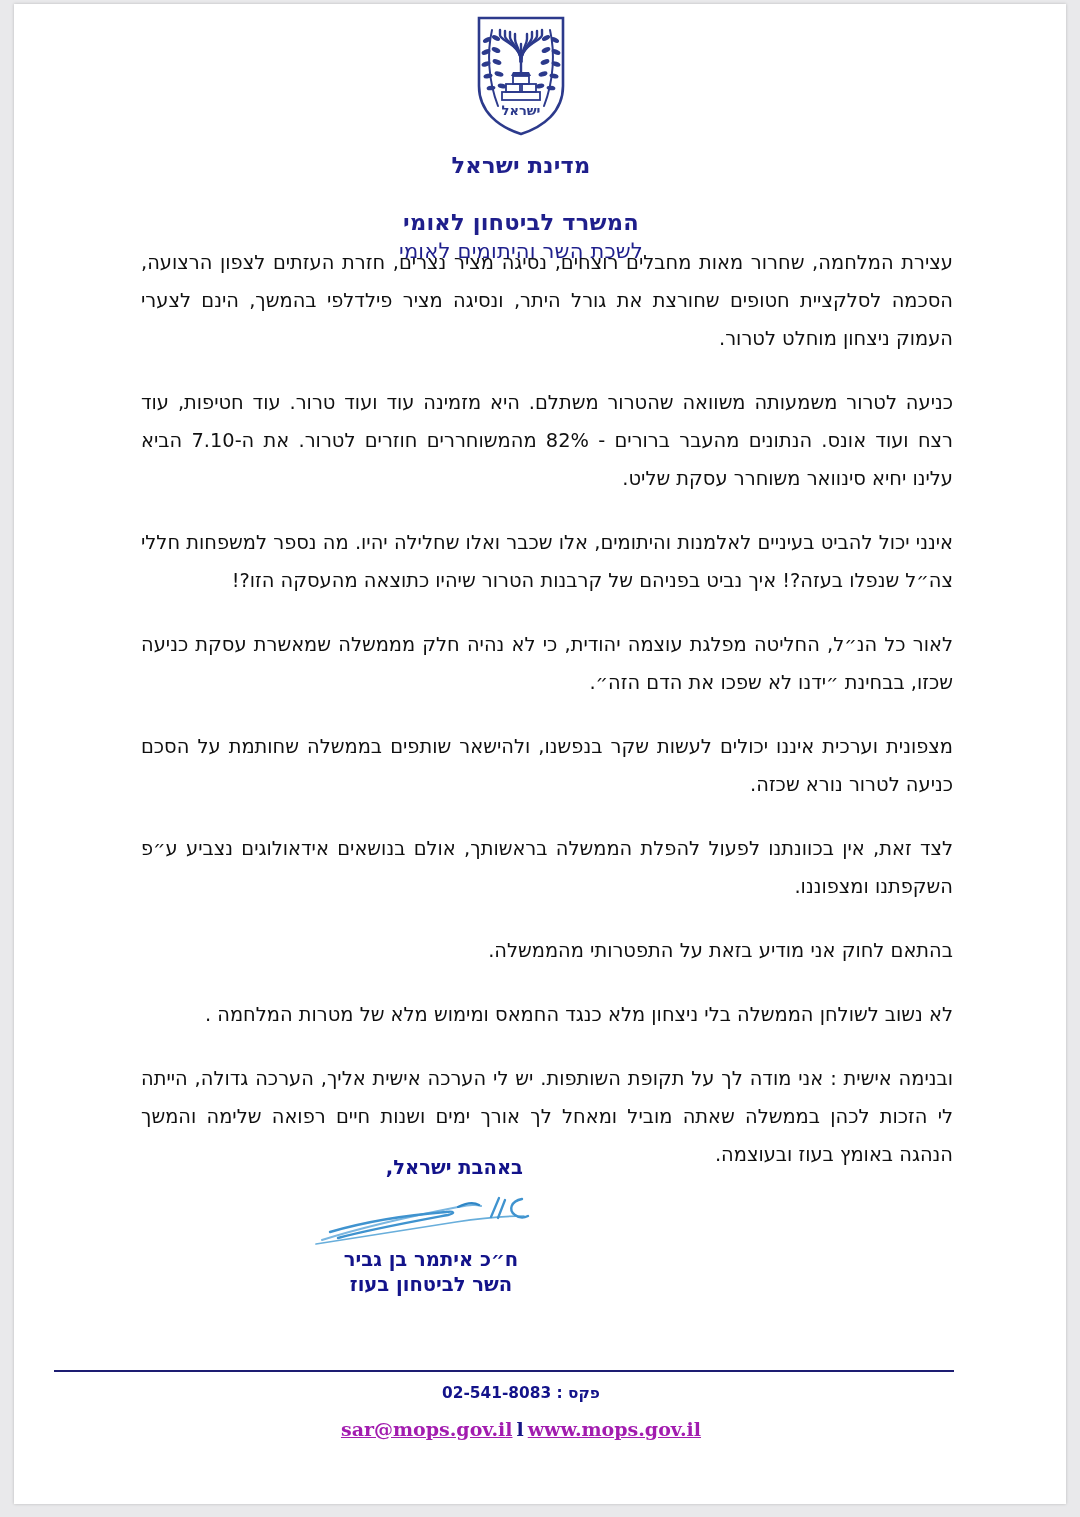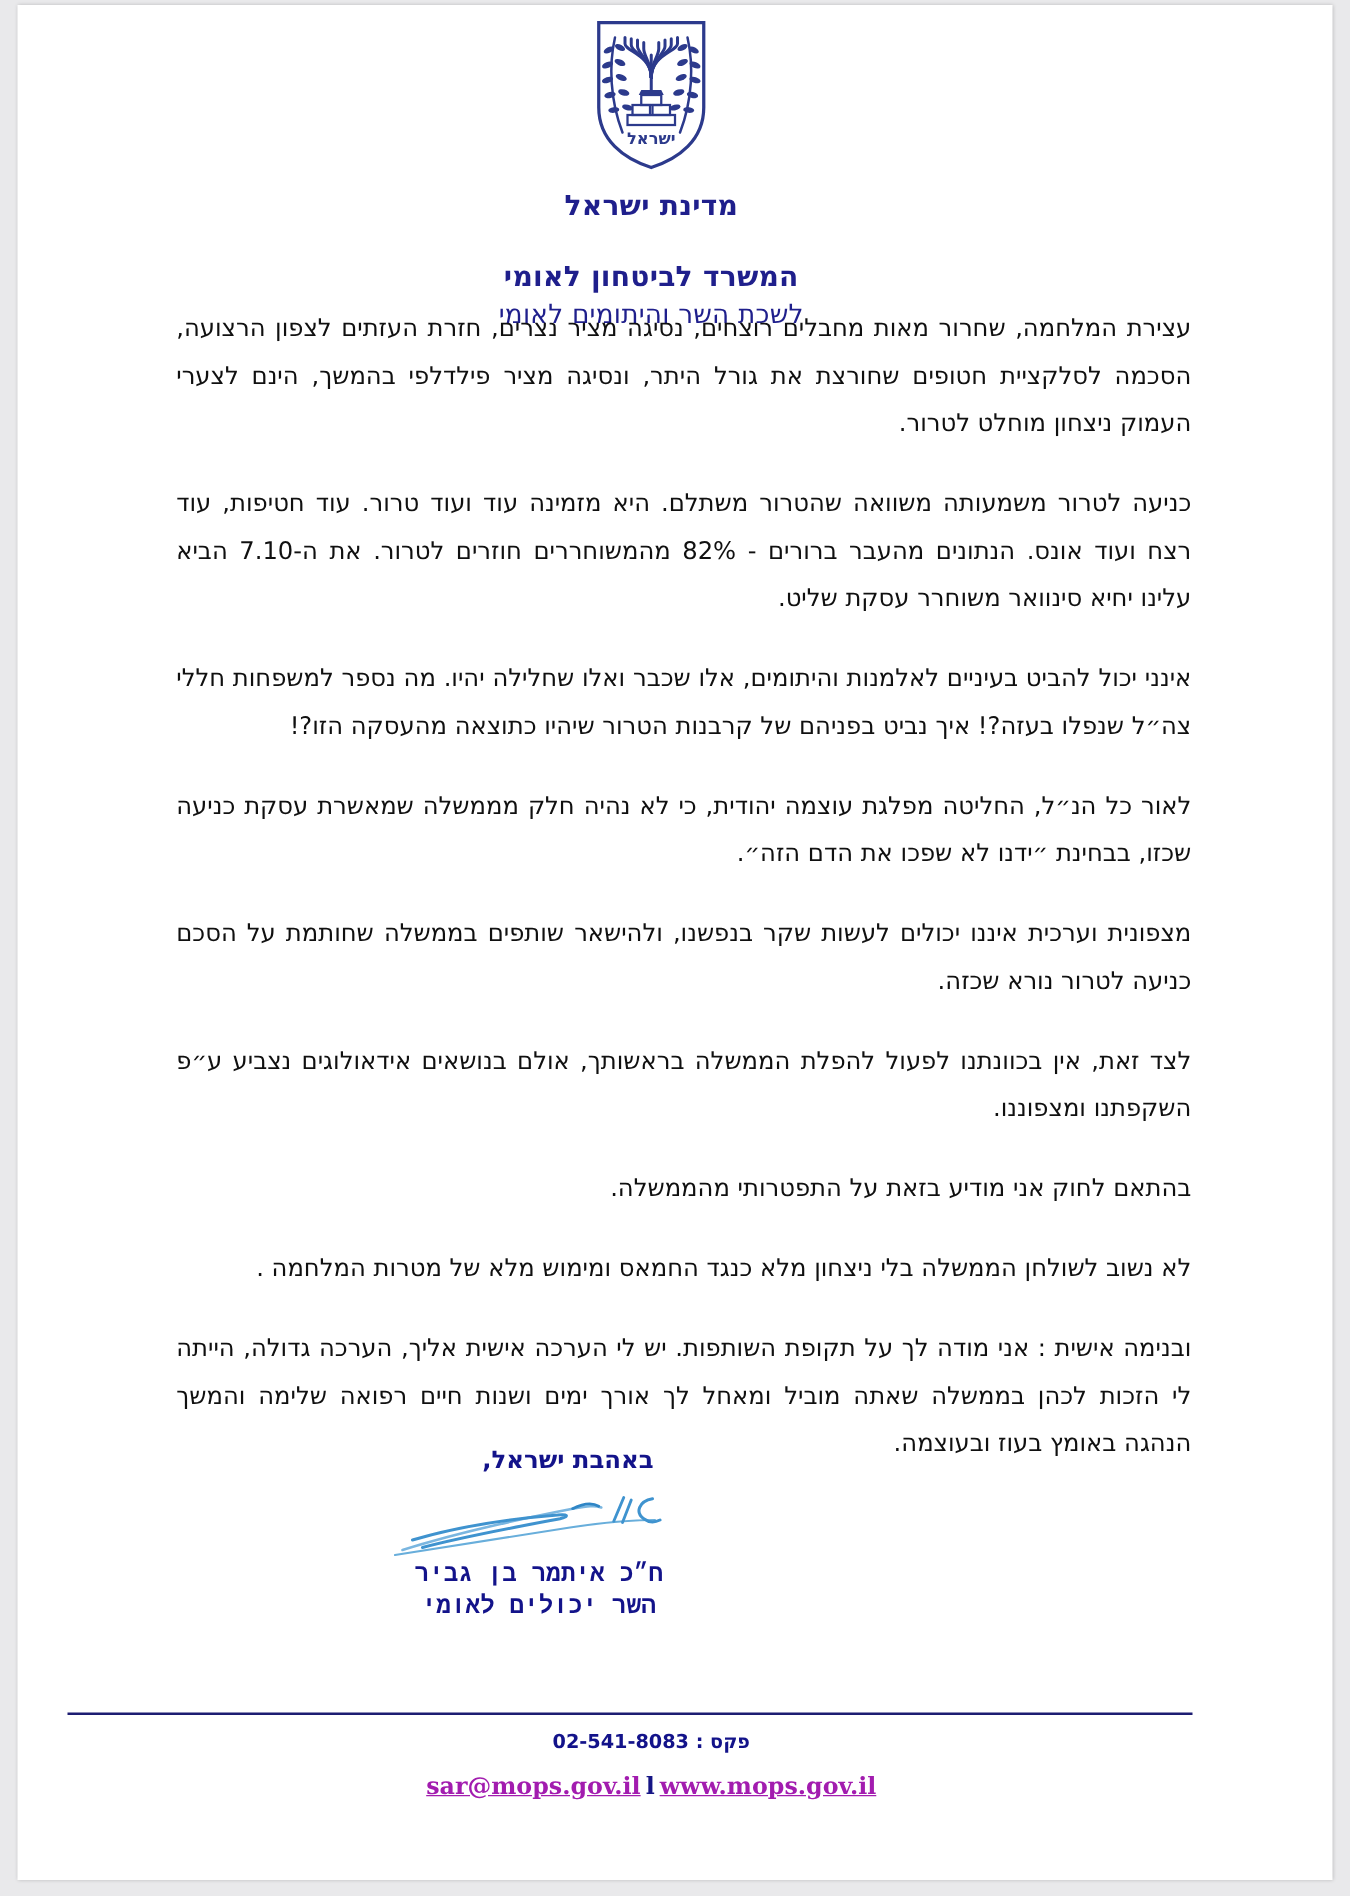--- a/index.html
+++ b/index.html
@@ -118,21 +118,20 @@
   .sig-name {
     position: absolute;
     top: 92px;
     right: 510px;
     width: 250px;
     text-align: center;
     color: #13138a;
     font-size: 19.5px;
     font-weight: bold;
     line-height: 1.26;
-    font-family: Liberation Mono, monospace;
   }
 
   
   .footer-rule {
     position: absolute;
     top: 1366px;
     left: 78px;
     width: 900px;
     height: 2px;
     background: #1d1d72;
@@ -260,21 +259,21 @@
           <path d="M8 56 C44 50 96 42 148 34 C174 30 198 28 216 28" stroke="#68aedb" stroke-width="1.7"></path>
           <path d="M150 19 C158 15 166 14 171 17" stroke="#2f86c6" stroke-width="2.1"></path>
           <path d="M191 10 L183 29" stroke="#3f93cf" stroke-width="2.3"></path>
           <path d="M197 12 L190 30" stroke="#3f93cf" stroke-width="2.3"></path>
           <path d="M214 11 C203 13 200 22 207 27 C211 30 216 30 220 28" stroke="#3f93cf" stroke-width="2.4"></path>
         </g>
       </svg>
 
       <div class="sig-name">
         <div>ח״כ איתמר בן גביר</div>
-        <div>השר יכולים לאומי</div>
+        <div>השר לביטחון בעוז</div>
       </div>
     </div>
 
     <div class="footer-rule"></div>
     <div class="footer">
       <div class="footer-addr">פקס : 02-541-8083</div>
       <div class="footer-links">
         <a href="#">sar@mops.gov.il</a><span class="footer-sep">l</span><a href="#">www.mops.gov.il</a>
       </div>
     </div>

